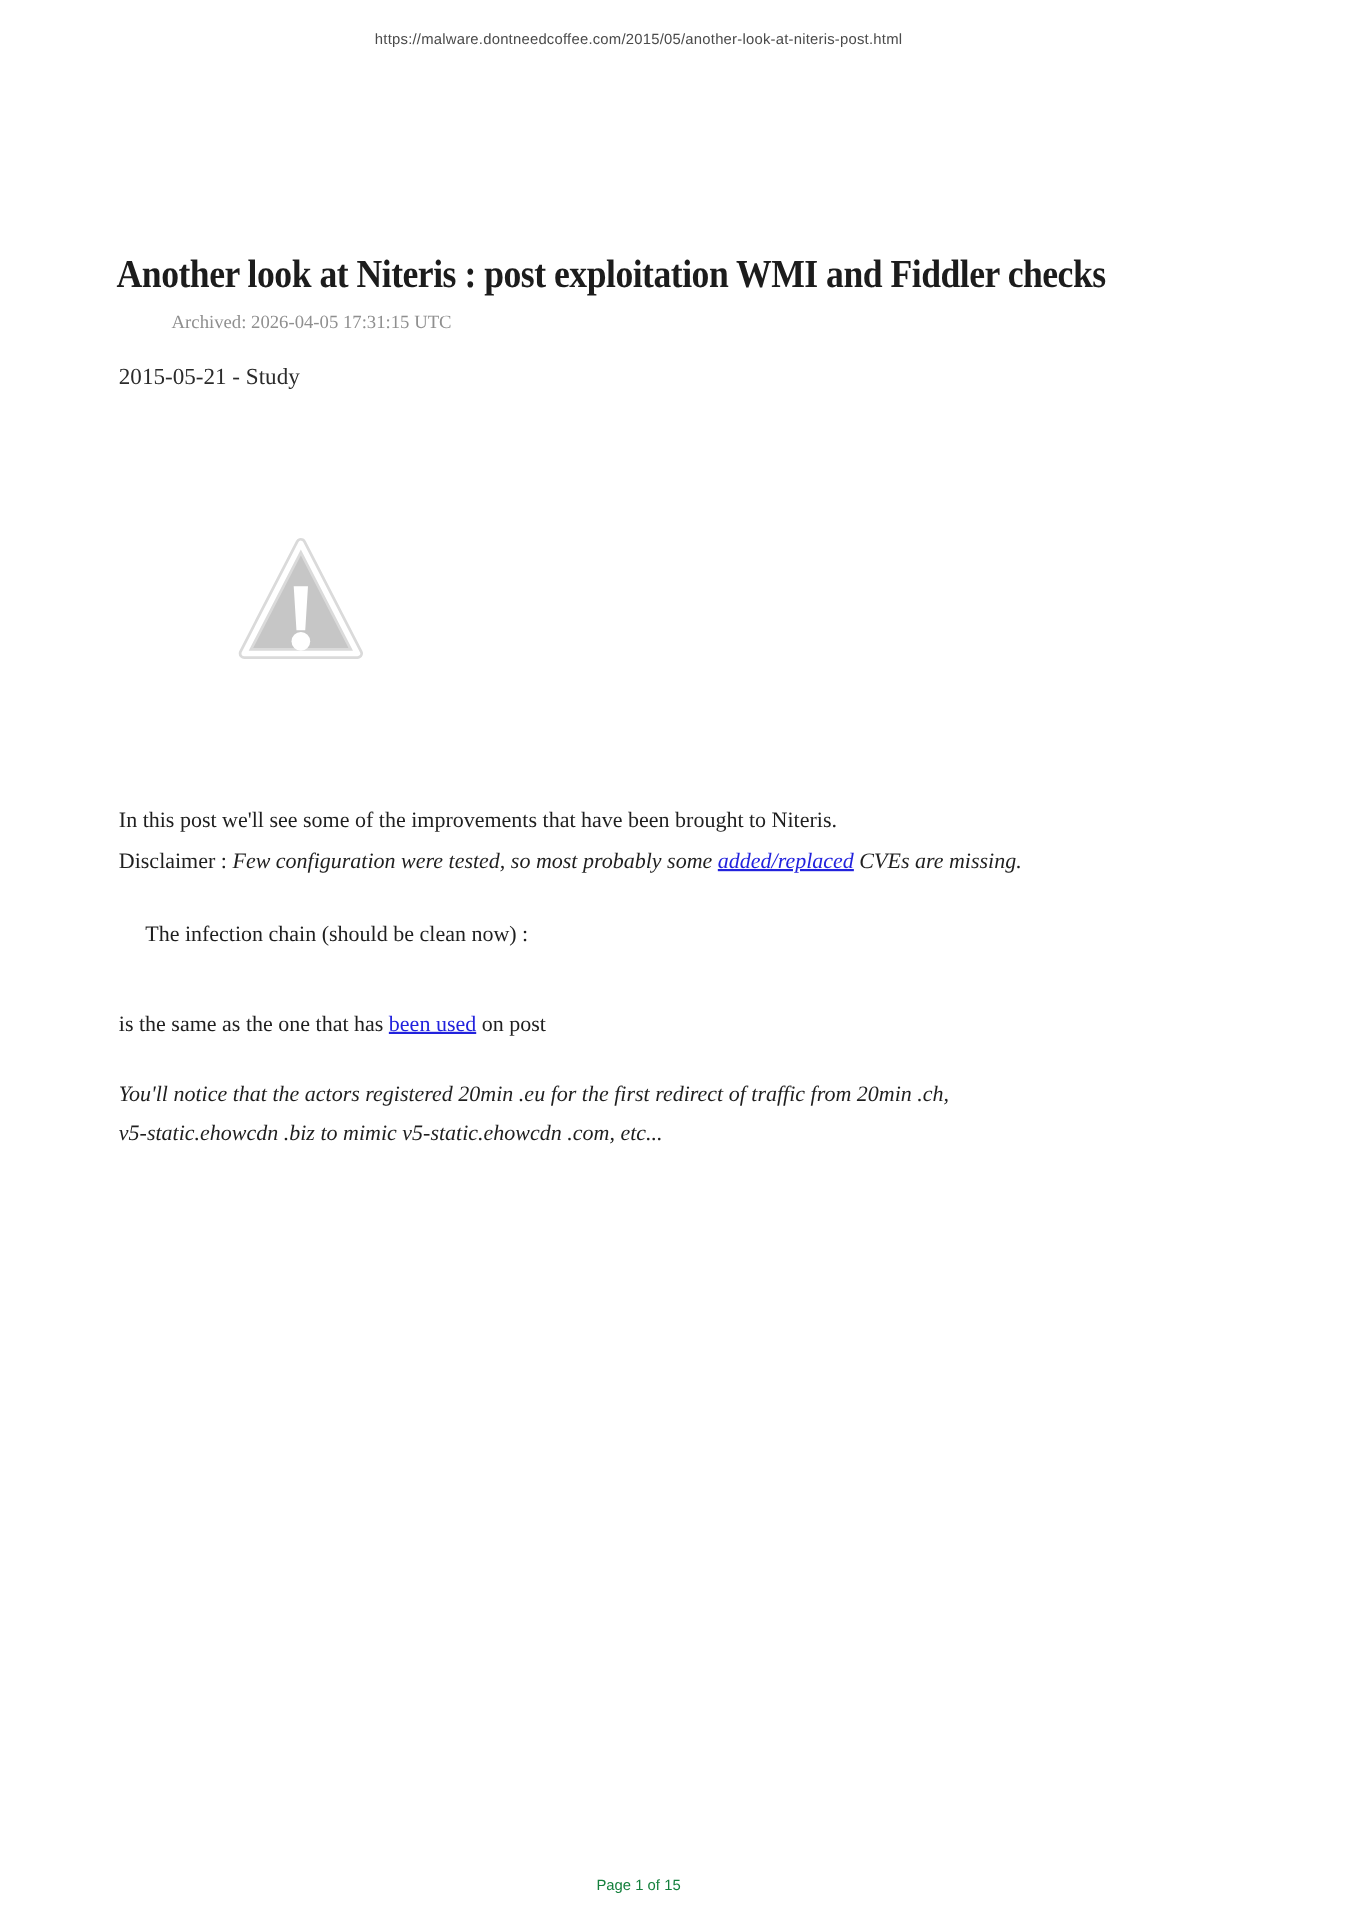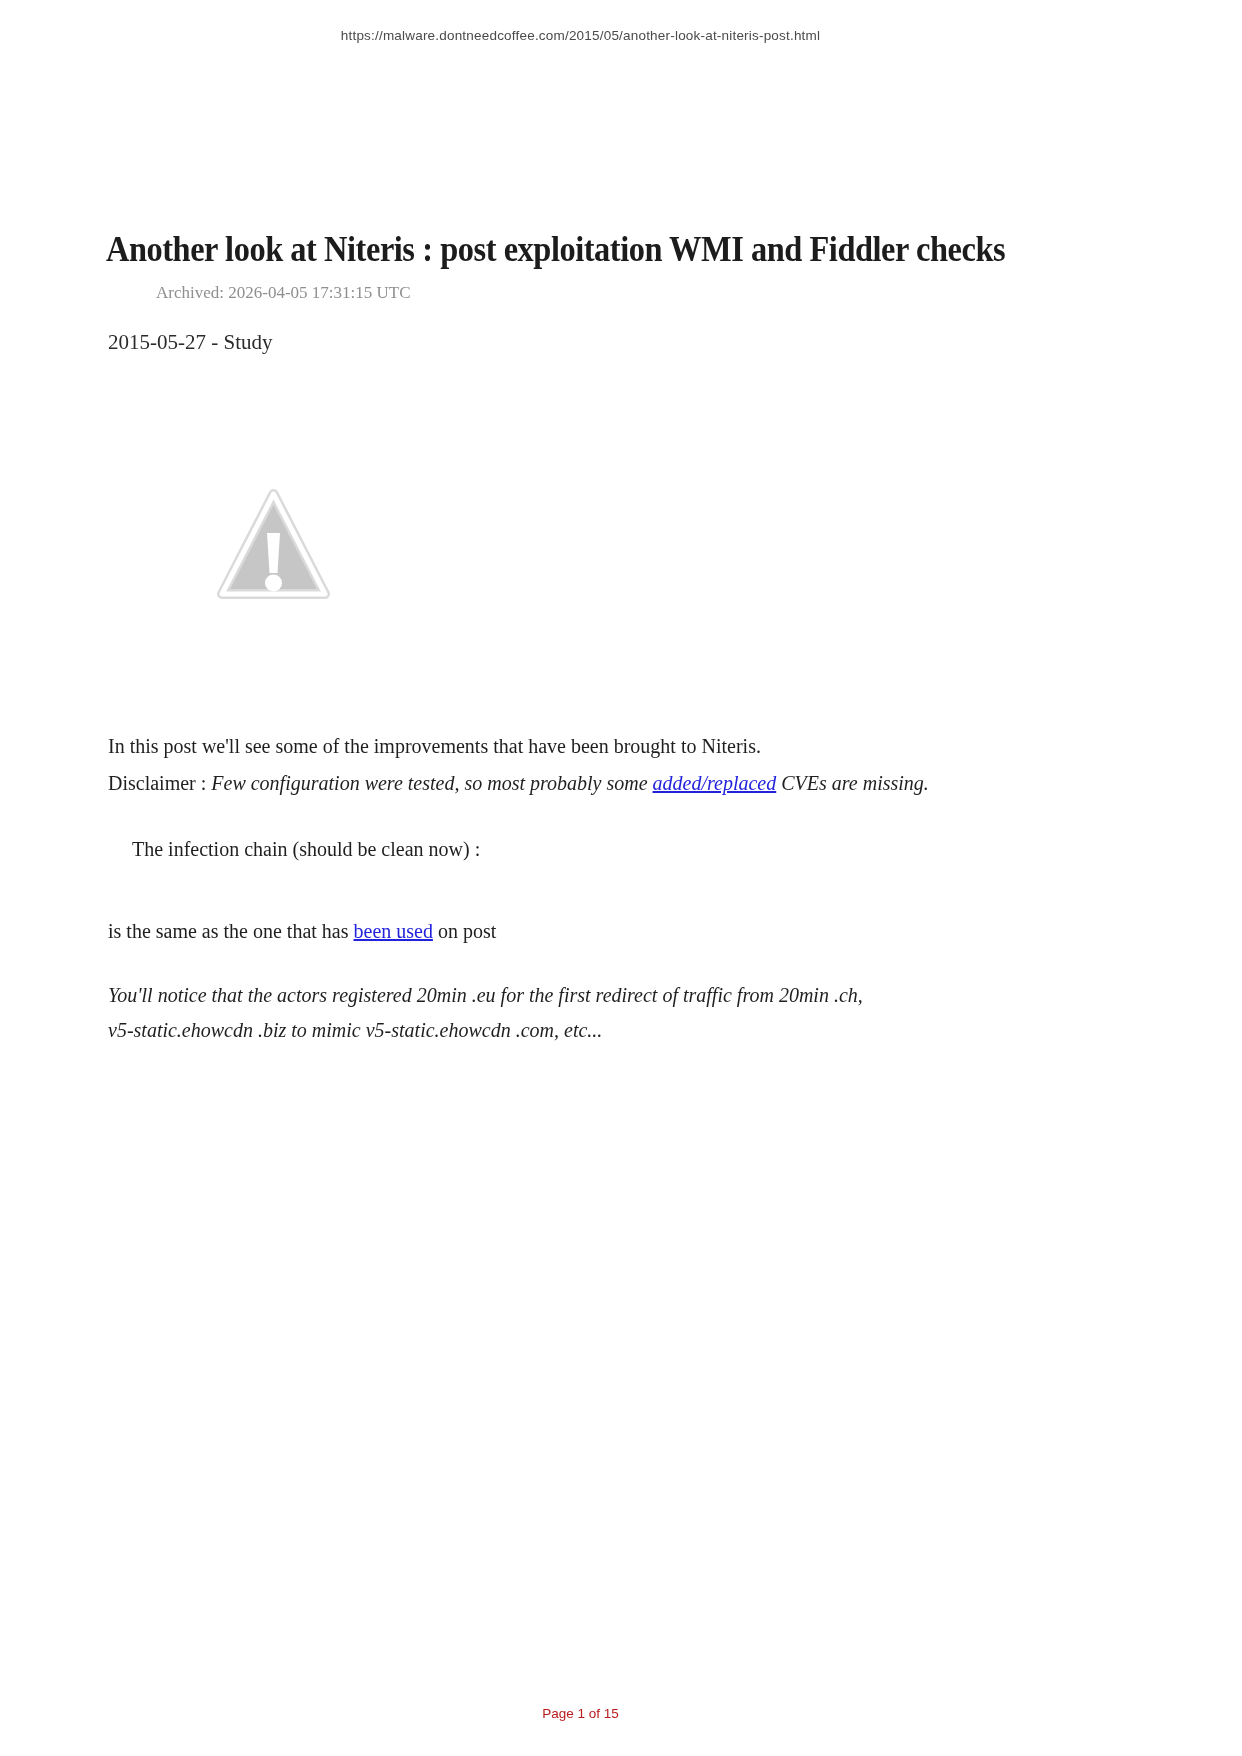--- a/index.html
+++ b/index.html
@@ -84,35 +84,35 @@
     cursor: pointer;
   }
   .page-footer {
     position: absolute;
     top: 1706px;
     left: 0;
     width: 100%;
     text-align: center;
     font-family: "Liberation Sans", sans-serif;
     font-size: 13.5px;
-    color: #b91c1c;
+    color: #15803d;
   }
 </style>
 </head>
 <body>
 
 <div class="page">
 
   <div class="url-header">https://malware.dontneedcoffee.com/2015/05/another-look-at-niteris-post.html</div>
 
   <h1 class="post-title">Another look at Niteris : post exploitation WMI and Fiddler checks</h1>
 
   <div class="archived-line">Archived: 2026-04-05 17:31:15 UTC</div>
 
-  <div class="date-line">2015-05-27 - Study</div>
+  <div class="date-line">2015-05-21 - Study</div>
 
   <div class="broken-img">
     <svg width="115" height="116" viewBox="0 0 115 116" xmlns="http://www.w3.org/2000/svg">
       <path d="M57.5 7 L109 107 L6 107 Z" fill="#c6c6c6" stroke="#dadada" stroke-width="10" stroke-linejoin="round"></path>
       <path d="M57.5 7 L109 107 L6 107 Z" fill="none" stroke="#ffffff" stroke-width="5" stroke-linejoin="round"></path>
       <path d="M51 46 L64 46 L61.5 86 L53.5 86 Z" fill="#ffffff"></path>
       <circle cx="57.5" cy="96" r="8.5" fill="#ffffff"></circle>
     </svg>
   </div>
 

